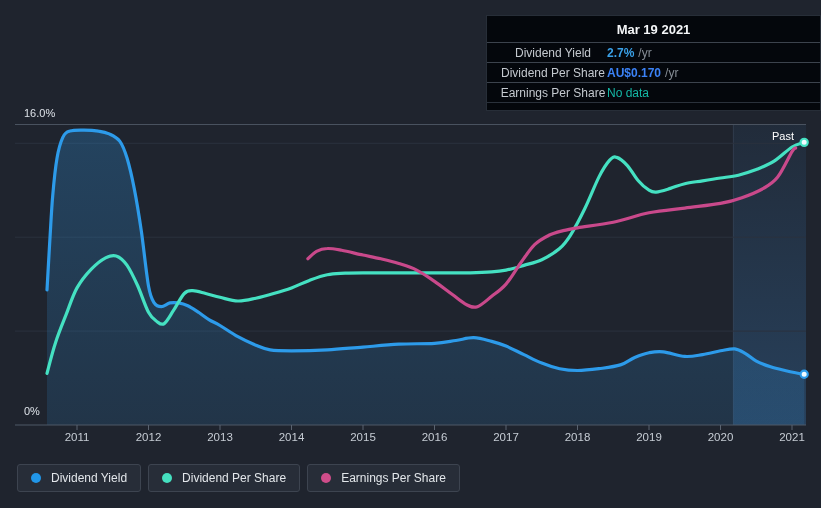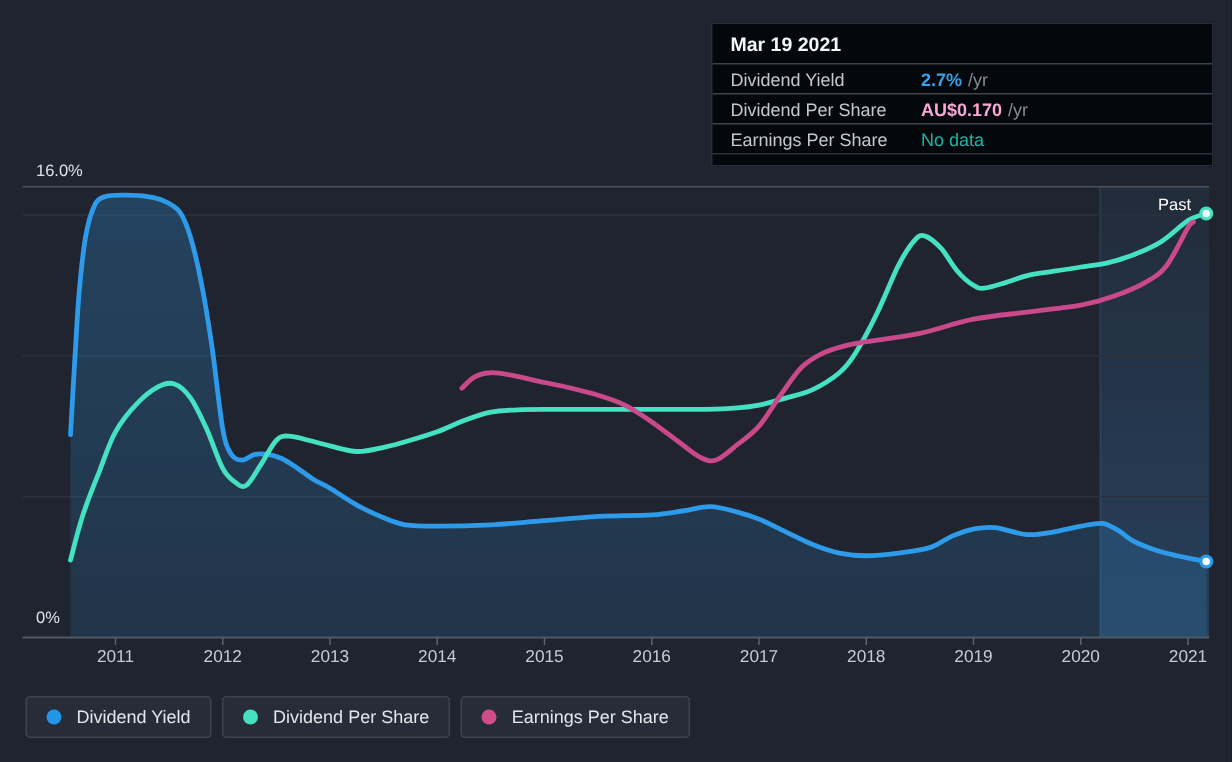--- a/index.html
+++ b/index.html
@@ -8,38 +8,39 @@
     background:#1f242e;
     font-family:"Liberation Sans", sans-serif;
   }
   
   #chart-svg{position:absolute;left:0;top:0;}
   .yaxis-label{font-size:11px;fill:#dde2e8;}
   .xaxis-label{font-size:11.5px;fill:#c6ccd4;}
   .past-label{font-size:11px;fill:#ffffff;}
   
   .tooltip{
-    position:absolute;left:474px;top:15px;width:335px;
+    position:absolute;left:486px;top:15px;width:335px;
     background:#04070c;border:1px solid #272e38;box-sizing:border-box;
     padding:0 0 7px 0;
+    text-align:center;
   }
   .tooltip .tt-title{
     font-size:13px;font-weight:700;color:#f4f6f8;
     padding:6px 12px 5px 12px;
   }
   .tooltip .tt-row{
     display:flex;align-items:center;height:19px;
     border-top:1px solid #3c434d;
     padding:0 12px;font-size:12px;
   }
   .tooltip .tt-row:last-child{border-bottom:1px solid #2a313b;}
   .tt-label{width:108px;color:#c4c9cf;flex:none;}
-  .tt-value{font-weight:700;margin-left:19px;}
+  .tt-value{font-weight:700;}
   .tt-value.val-blue{color:#3aa1e8;}
-  .tt-value.val-teal{color:#f9a8d4;}
+  .tt-value.val-teal{color:#3b82f6;}
   .tt-value.val-muted{color:#14b8a6;font-weight:400;}
   .tt-suffix{color:#868d95;margin-left:4px;}
   
   .legend{position:absolute;left:17px;top:464px;display:flex;gap:7px;}
   .chip{
     display:flex;align-items:center;gap:10px;height:26px;
     padding:0 13px;border:1px solid #3d4450;border-radius:3px;
     background:#272d38;cursor:pointer;
   }
   .chip .dot{width:10px;height:10px;border-radius:50%;flex:none;}

